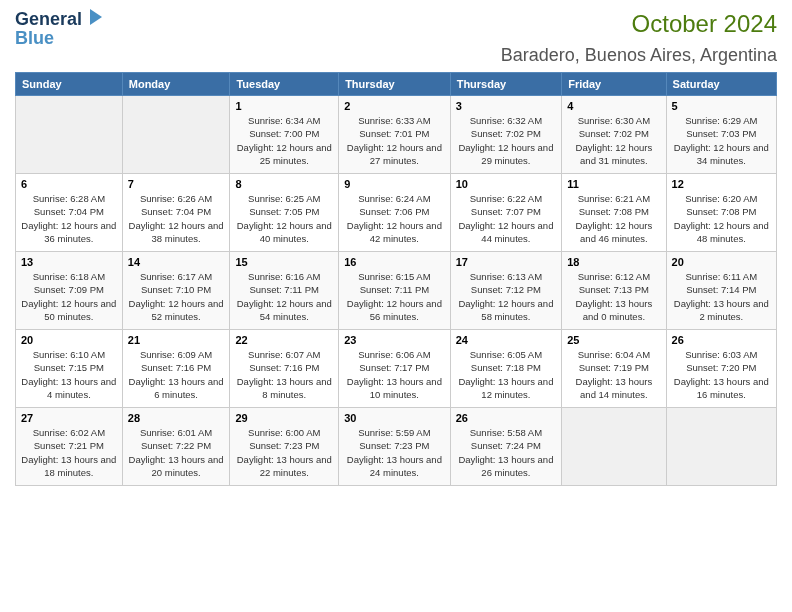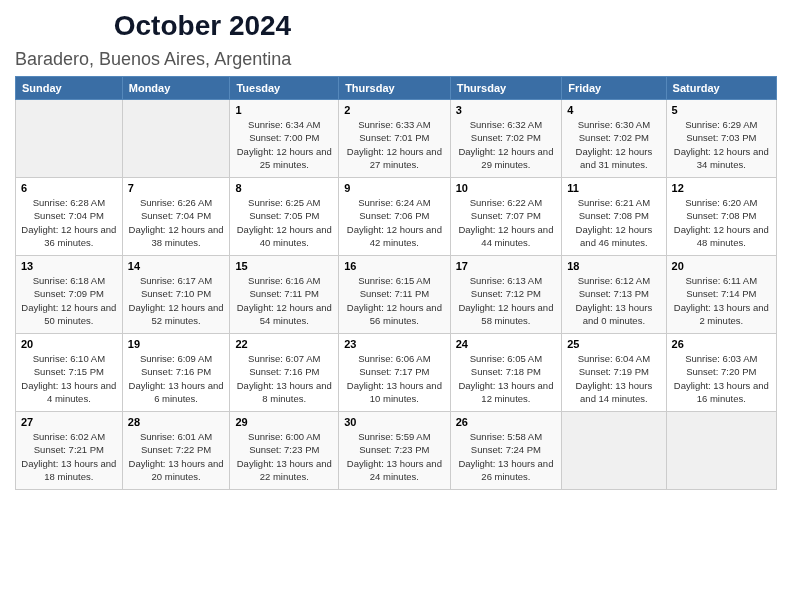--- a/index.html
+++ b/index.html
@@ -17,23 +17,23 @@
     .header {
       display: flex;
       align-items: flex-start;
       justify-content: space-between;
       margin-bottom: 6px;
     }
     .title-block {
       text-align: right;
     }
     .title-block h1 {
-      font-size: 28px;
-      font-weight: bold;
-      color: #0f172a;
+      font-size: 24px;
+      font-weight: normal;
+      color: #4d7c0f;
     }
     .title-block h2 {
       font-size: 18px;
       color: #555;
       font-weight: normal;
       margin-top: 7px;
     }
     table {
       width: 100%;
       border-collapse: collapse;
@@ -92,20 +92,31 @@
       border-bottom: 8px solid transparent;
       margin-left: 3px;
       margin-top: -2px;
     }
   </style>
 </head>
 <body>
 
 <div class="container">
   <div class="header">
+    <div class="logo-wrapper">
+      <div class="logo-name">
+        <div style="font-size:18px;font-weight:bold;color:#1a3a5c;line-height:1.1;">
+          <span style="color:#1a3a5c;">General</span>
+          <span class="blue-triangle"></span>
+        </div>
+      </div>
+      <div style="font-size:18px;font-weight:bold;color:#4a90c4;margin-top:-2px;">
+        <span>Blue</span>
+      </div>
+    </div>
     <div class="title-block">
       <h1>October 2024</h1>
       <h2>Baradero, Buenos Aires, Argentina</h2>
     </div>
   </div>
 
   <table>
     <thead>
       <tr>
         <th>Sunday</th>
@@ -201,21 +212,21 @@
             <span class="day-num">20</span>
             <div class="day-info">Sunrise: 6:11 AM<br>Sunset: 7:14 PM<br>Daylight: 13 hours and 2 minutes.</div>
           </td>
         </tr>
         <tr>
           <td>
             <span class="day-num">20</span>
             <div class="day-info">Sunrise: 6:10 AM<br>Sunset: 7:15 PM<br>Daylight: 13 hours and 4 minutes.</div>
           </td>
           <td>
-            <span class="day-num">19</span>
+            <span class="day-num">21</span>
             <div class="day-info">Sunrise: 6:09 AM<br>Sunset: 7:16 PM<br>Daylight: 13 hours and 6 minutes.</div>
           </td>
           <td>
             <span class="day-num">22</span>
             <div class="day-info">Sunrise: 6:07 AM<br>Sunset: 7:16 PM<br>Daylight: 13 hours and 8 minutes.</div>
           </td>
           <td>
             <span class="day-num">23</span>
             <div class="day-info">Sunrise: 6:06 AM<br>Sunset: 7:17 PM<br>Daylight: 13 hours and 10 minutes.</div>
           </td>

